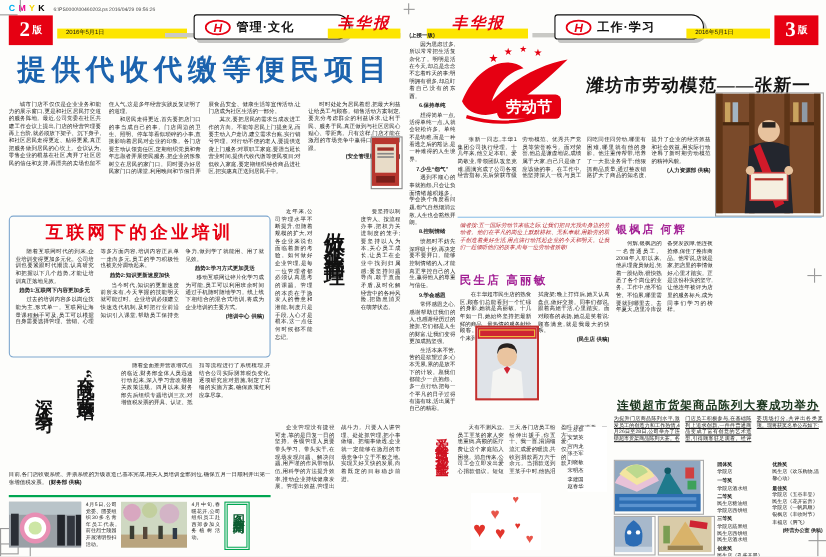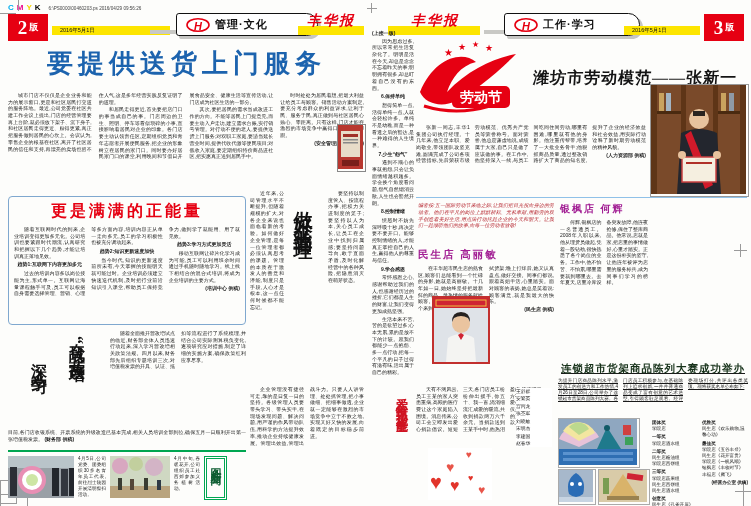--- a/index.html
+++ b/index.html
@@ -147,41 +147,41 @@
   <div class="abs tab" id="p2-tab">
     <svg width="24" height="16" viewBox="0 0 24 16">
       <ellipse cx="12" cy="8" rx="11" ry="6.3" fill="none" stroke="#e60012" stroke-width="1.6"></ellipse>
       <text x="12" y="12.5" text-anchor="middle" font-size="11" font-style="italic" font-weight="bold" fill="#e60012">H</text>
     </svg>
     <span class="sect">管理·文化</span>
   </div>
   <div class="abs ybar" id="p2-mastbar"></div>
   <div class="abs masthead" id="p2-masthead">丰华报</div>
 
-  <div class="abs" id="p2-headline">要提供送货上门服务</div>
+  <div class="abs" id="p2-headline">提供代收代缴等便民项目</div>
   <div class="abs bt" id="p2-top-body">
     <p>城市门店不仅仅是企业业务和能力的展示窗口,更是和社区居民打交道的服务阵地。最近,公司党委在社区共建工作会议上提出,门店的经营管理要再上台阶,就必须放下架子、沉下身子,和社区居民走得更近、贴得更紧,真正把服务做到居民的心坎上。会议认为,零售企业的根基在社区,离开了社区居民的信任和支持,再漂亮的卖场也留不住人气,这是多年经营实践反复证明了的道理。</p>
     <p>和居民走得更近,首先要把店门口的事当成自己的事。门店周边的卫生、照明、停车等看似琐碎的小事,直接影响着居民对企业的印象。各门店要主动认领责任区,定期组织党员和青年志愿者开展便民服务,把企业的形象树立在居民的家门口。同时要办好居民家门口的课堂,利用晚间和节假日开展食品安全、健康生活等宣传活动,让门店成为社区生活的一部分。</p>
     <p>其次,要把居民的需求当成改进工作的方向。不能等居民上门提意见,而要主动入户走访,建立需求台账,实行销号管理。对行动不便的老人,要提供送货上门服务;对双职工家庭,要适当延长营业时间,提供代收代缴等便民项目;对低收入家庭,要定期组织特价商品进社区,把实惠真正送到居民手中。</p>
     <p>时时处处为居民着想,把最大利益让给员工与顾客。销售活动方案制定,要充分考虑群众的利益诉求,让利于民、服务于民,真正做到与社区居民心贴心、零距离。只有这样,门店才能在激烈的市场竞争中赢得口碑、站稳脚跟。</p>
     <p class="attr">(安全管理服务室 供稿)</p>
   </div>
   <div class="abs" id="p2-top-photo">
     <svg width="25" height="44" viewBox="0 0 25 44">
       <rect width="25" height="44" fill="#b8372f"></rect>
       <rect x="3" y="6" width="19" height="26" fill="#e8dcc8"></rect>
       <rect x="5" y="9" width="15" height="3" fill="#a03028"></rect>
       <rect x="5" y="14" width="15" height="1.5" fill="#888"></rect>
       <rect x="5" y="17" width="15" height="1.5" fill="#888"></rect>
       <rect x="4" y="35" width="17" height="6" fill="#7a1f1a"></rect>
     </svg>
   </div>
 
   <div class="abs" id="p2-trainbox">
-    <div id="p2-train-title">更是满满的正能量</div>
+    <div id="p2-train-title">互联网下的企业培训</div>
     <div class="bt" id="p2-train-cols">
       <p>随着互联网时代的到来,企业培训变得更加多元化。公司培训也要紧跟时代潮流,认真研究和把握以下几个趋势,才能让培训真正落地见效。</p>
       <p class="sub">趋势1:互联网下内容更加多元</p>
       <p>过去的培训内容多以岗位技能为主,形式单一。互联网让海量课程触手可及,员工可以根据自身需要选择管理、营销、心理等多方面内容,培训内容正从单一走向多元,员工的学习积极性也被充分调动起来。</p>
       <p class="sub">趋势2:知识更新速度加快</p>
       <p>当今时代,知识的更新速度前所未有,今天掌握的技能明天就可能过时。企业培训必须建立快速迭代机制,及时把行业前沿知识引入课堂,帮助员工保持竞争力,做到学了就能用、用了就见效。</p>
       <p class="sub">趋势3:学习方式更加灵活</p>
       <p>移动互联网让碎片化学习成为可能,员工可以利用班余时间通过手机随时随地学习。线上线下相结合的混合式培训,将成为企业培训的主要方式。</p>
       <p class="attr">(培训中心 供稿)</p>
     </div>

